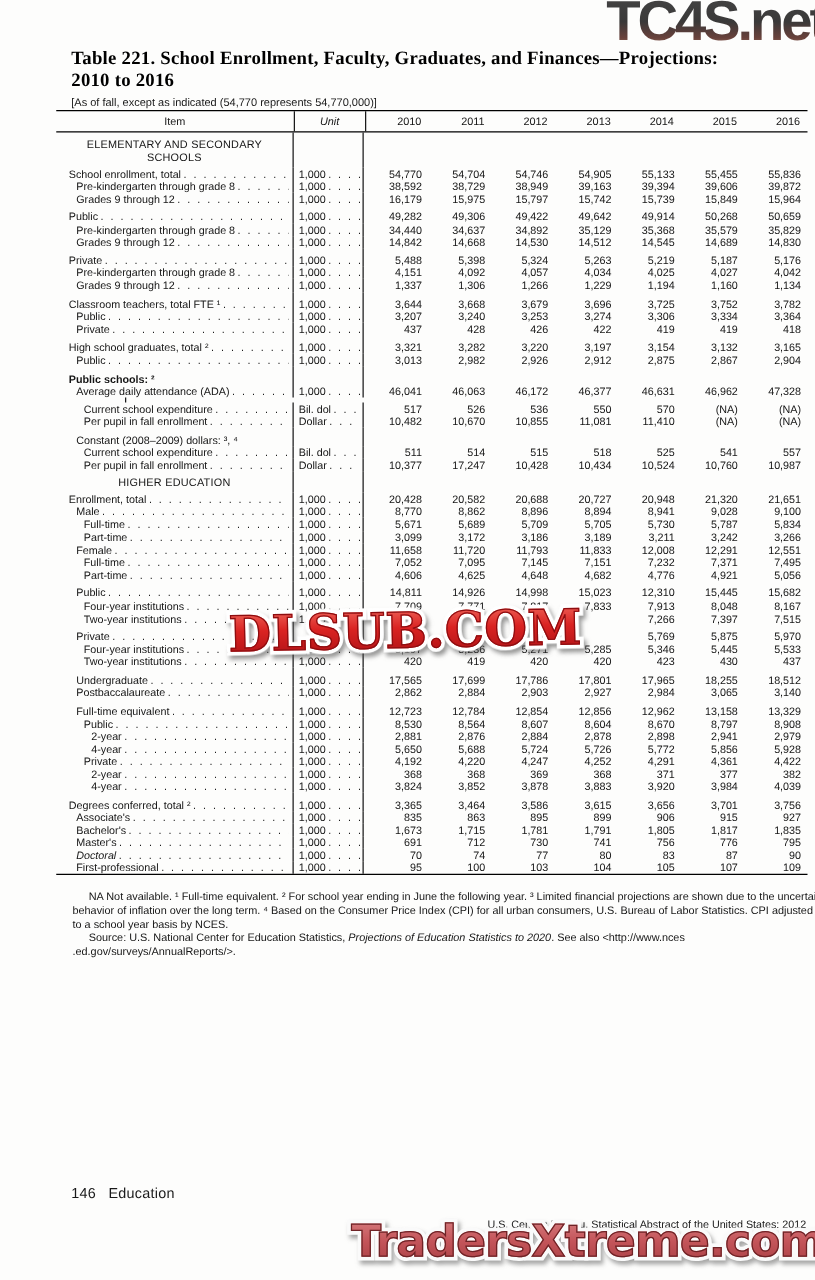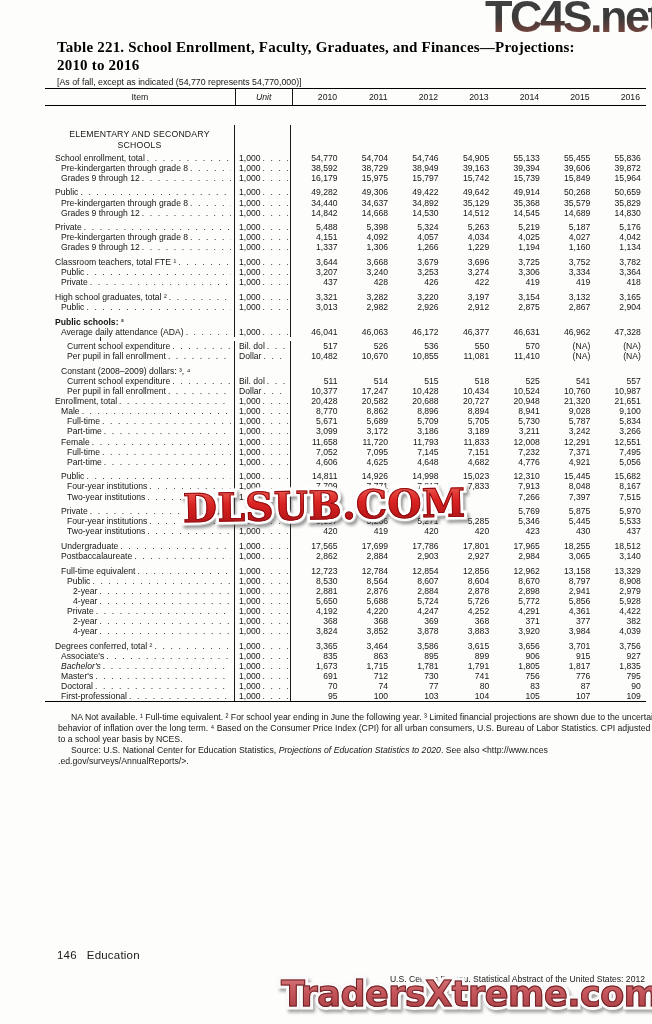--- a/index.html
+++ b/index.html
@@ -23,21 +23,21 @@
     position:absolute; left:45px; top:88px; width:601px;
     border-top:1.6px solid #000; font-size:8.6px;
   }
   .thead {
     display:flex; align-items:stretch; height:16px;
     border-bottom:1px solid #000; font-size:8.7px;
   }
   .th-item { width:190px; border-right:1px solid #1a1a1a; display:flex; align-items:center; justify-content:center; }
   .th-unit { width:56px;  border-right:1.3px solid #1a1a1a; display:flex; align-items:center; justify-content:center;font-style:italic; }
   .th-year { width:50.55px; display:flex; align-items:center; justify-content:flex-end; padding-right:6px; box-sizing:border-box; }
-  .tbody { border-bottom:1.3px solid #000;margin-top:19px; }
+  .tbody { border-bottom:1.3px solid #000; }
 
   .trow { display:flex; align-items:stretch; }
   .c-item {
     width:190px; border-right:1px solid #1a1a1a; box-sizing:border-box;
     display:flex; align-items:flex-end; padding-right:3px; overflow:hidden;
     line-height:10.1px;
   }
   .c-unit {
     width:56px; border-right:1.3px solid #1a1a1a; box-sizing:border-box;
     display:flex; align-items:flex-end; padding:0 2px 0 4px; overflow:hidden;
@@ -508,20 +508,21 @@
           </div>
           <div class="c-val">10,377</div>
           <div class="c-val">17,247</div>
           <div class="c-val">10,428</div>
           <div class="c-val">10,434</div>
           <div class="c-val">10,524</div>
           <div class="c-val">10,760</div>
           <div class="c-val">10,987</div>
         </div>
         <div class="trow section">
+          <div class="c-item">HIGHER EDUCATION</div>
           <div class="c-unit"></div>
           <div class="c-val"></div>
           <div class="c-val"></div>
           <div class="c-val"></div>
           <div class="c-val"></div>
           <div class="c-val"></div>
           <div class="c-val"></div>
           <div class="c-val"></div>
         </div>
         <div class="trow data">
@@ -924,21 +925,21 @@
           <div class="c-val">835</div>
           <div class="c-val">863</div>
           <div class="c-val">895</div>
           <div class="c-val">899</div>
           <div class="c-val">906</div>
           <div class="c-val">915</div>
           <div class="c-val">927</div>
         </div>
         <div class="trow data">
           <div class="c-item">
-            <span class="lbl" style="padding-left: 16px; font-style: italic;">Bachelor's</span>
+            <span class="lbl" style="padding-left: 16px;">Bachelor's</span>
             <span class="leader"></span>
           </div>
           <div class="c-unit">
             <span class="unit-t">1,000</span>
             <span class="leader"></span>
           </div>
           <div class="c-val">1,673</div>
           <div class="c-val">1,715</div>
           <div class="c-val">1,781</div>
           <div class="c-val">1,791</div>
@@ -958,21 +959,21 @@
           <div class="c-val">691</div>
           <div class="c-val">712</div>
           <div class="c-val">730</div>
           <div class="c-val">741</div>
           <div class="c-val">756</div>
           <div class="c-val">776</div>
           <div class="c-val">795</div>
         </div>
         <div class="trow data">
           <div class="c-item">
-            <span class="lbl" style="padding-left: 16px;">Doctoral</span>
+            <span class="lbl" style="padding-left: 16px; font-style: italic;">Doctoral</span>
             <span class="leader"></span>
           </div>
           <div class="c-unit">
             <span class="unit-t">1,000</span>
             <span class="leader"></span>
           </div>
           <div class="c-val">70</div>
           <div class="c-val">74</div>
           <div class="c-val">77</div>
           <div class="c-val">80</div>

